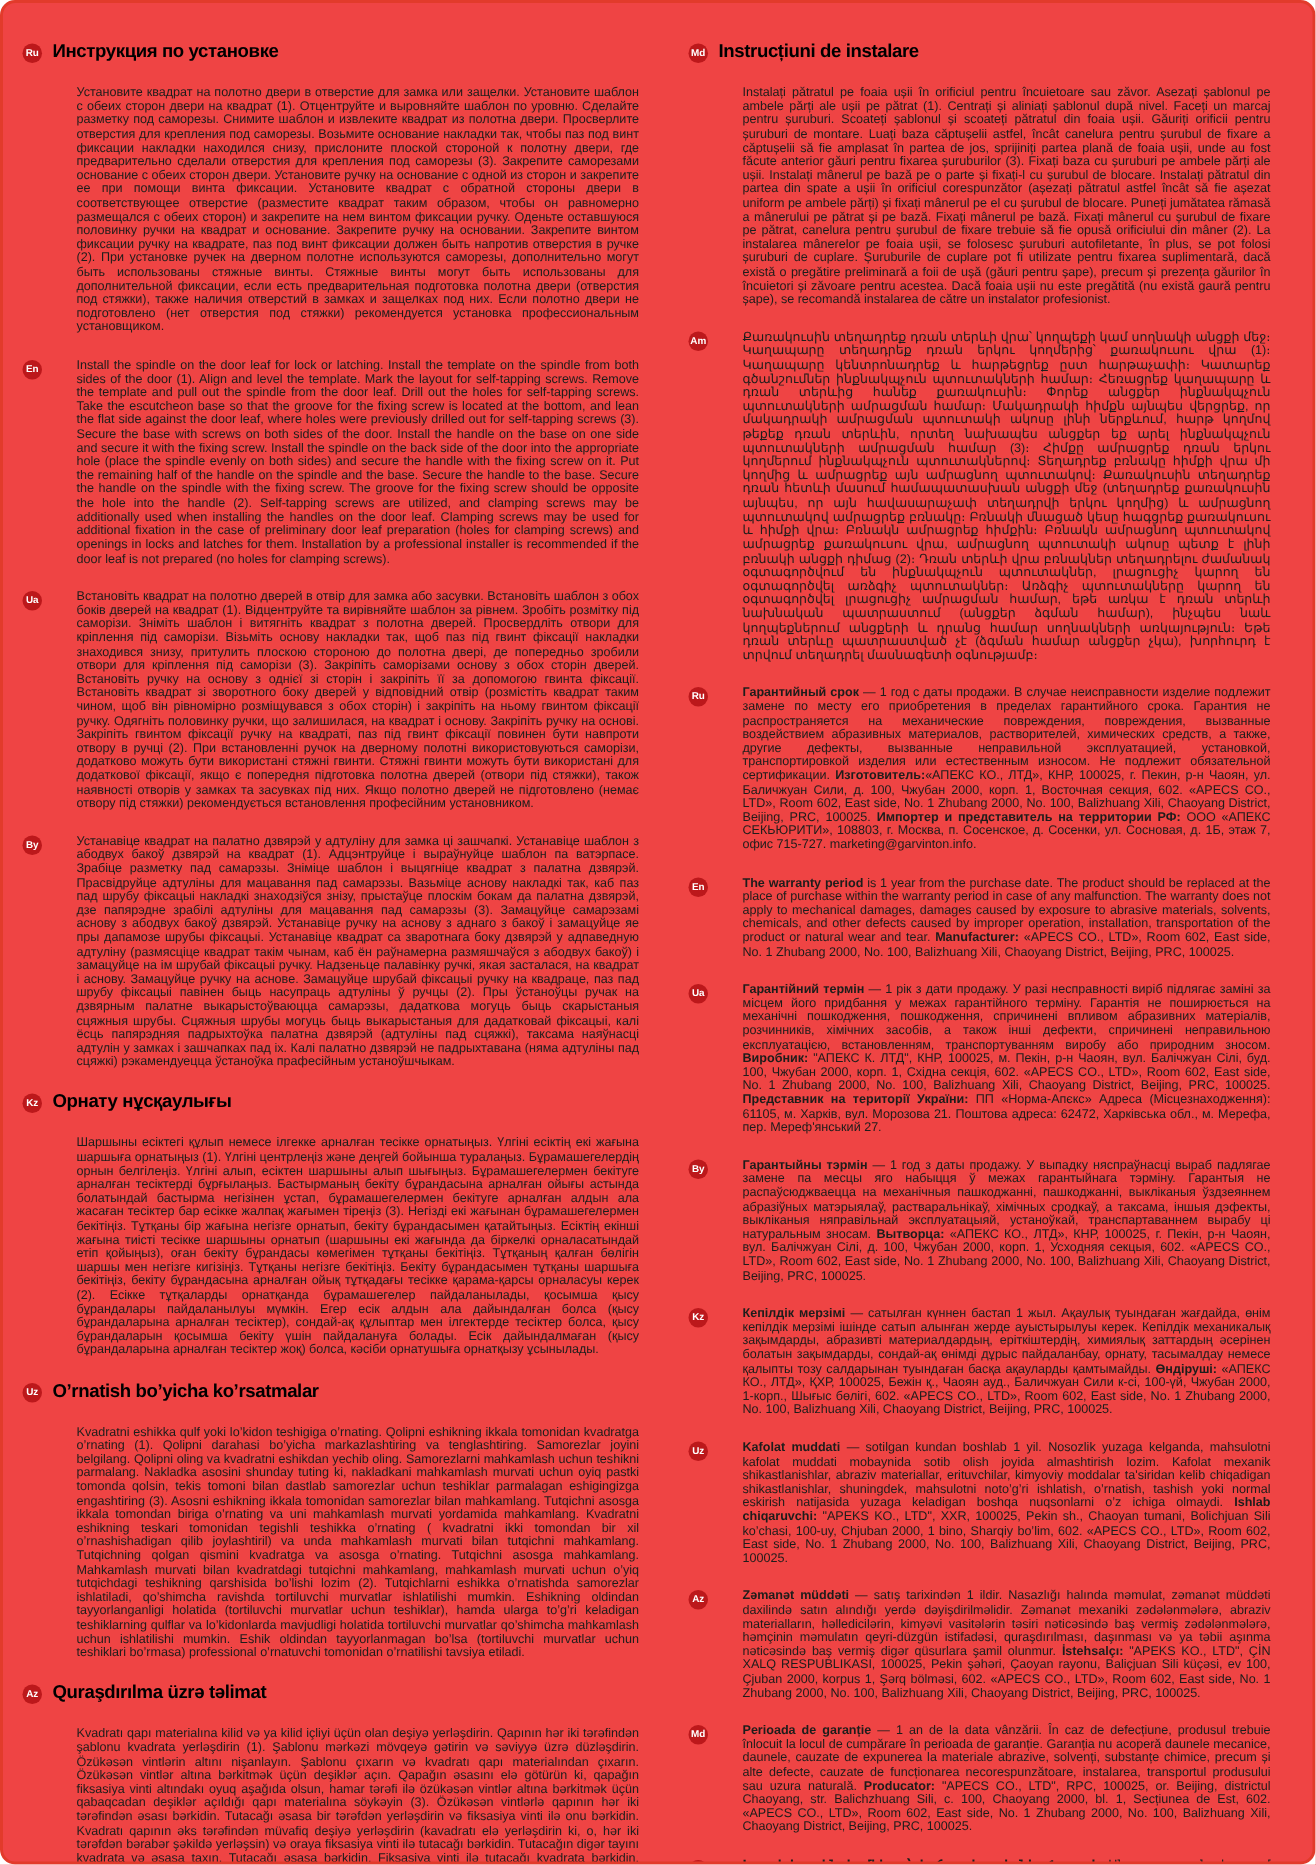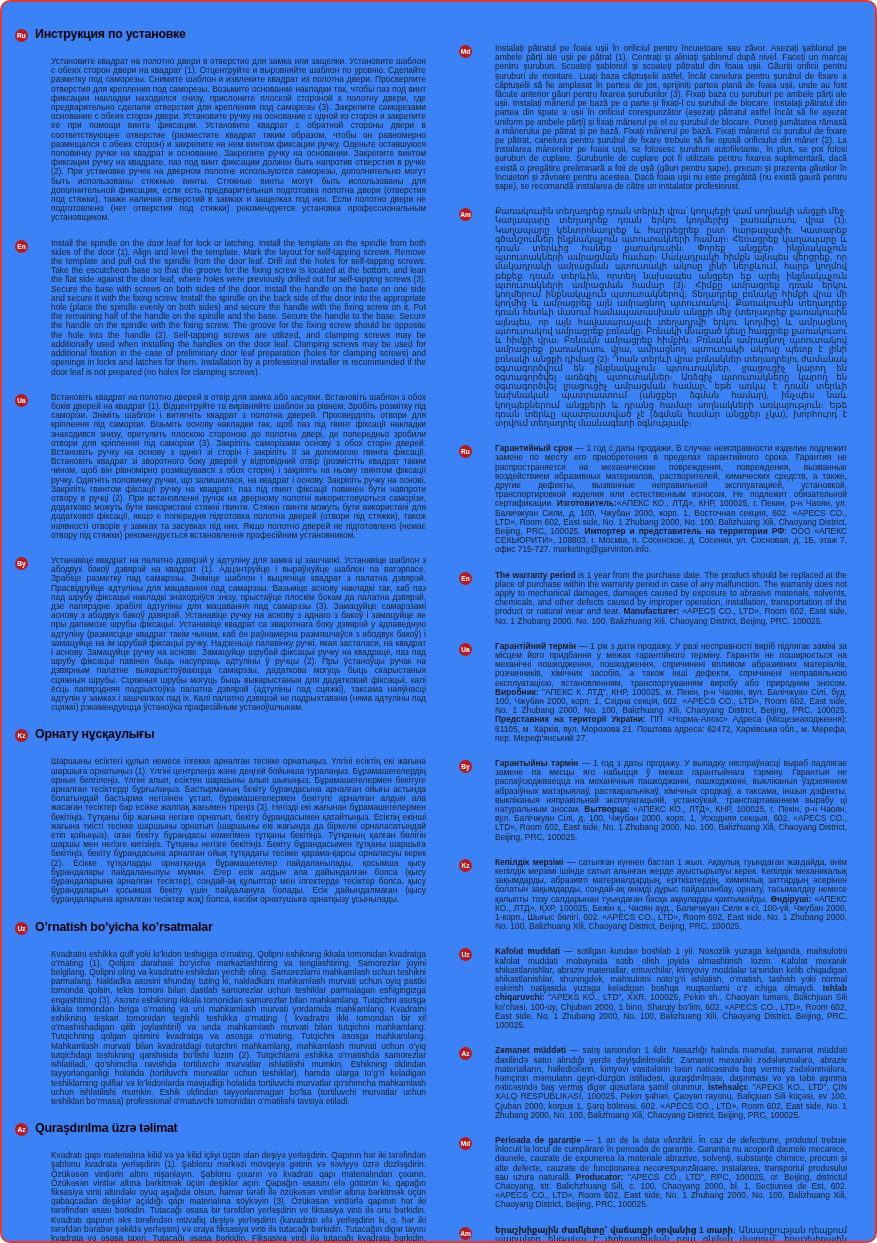--- a/index.html
+++ b/index.html
@@ -1,18 +1,18 @@
 <!DOCTYPE html>
 <html><head>
 <meta charset="utf-8">
 <style>
   html,body{margin:0;padding:0;background:#ffffff;}
   body{width:877px;height:1243px;font-family:"Liberation Sans","DejaVu Sans",sans-serif;}
   .page{box-sizing:border-box;width:877px;height:1243px;border:2px solid #e23b2b;border-radius:10px;
-        padding:26px 12px 8px 13px;overflow:hidden;display:flex;gap:17px;background:#3b82f6;}
+        padding:26px 12px 8px 13px;overflow:hidden;display:flex;gap:17px;background:#ef4444;}
   .col{flex:0 0 427px;min-width:0;}
   .col.right{flex:1 1 auto;}
   .section{position:relative;padding-left:20px;margin:0 0 4px 0;}
   .badge{position:absolute;left:0;top:1px;width:13px;height:13px;border-radius:50%;
          background:#bc181b;color:#fff;font-weight:bold;font-size:6.6px;line-height:13px;
          display:flex;align-items:center;justify-content:center;}
   .heading{font-size:12.4px;font-weight:bold;color:#000;letter-spacing:-0.25px;margin:0 0 2px 0;line-height:13px;}
   .body{margin:16px;font-size:8.4px;line-height:9.2px;text-align:justify;color:#1d1d1b;}
   .b{font-weight:bold;}
 </style>
@@ -50,20 +50,21 @@
       </div>
       <div class="section">
         <span class="badge">Az</span>
         <div class="heading">Quraşdırılma üzrə təlimat</div>
         <p class="body"><span>Kvadratı qapı materialına kilid və ya kilid içliyi üçün olan deşiyə yerləşdirin. Qapının hər iki tərəfindən şablonu kvadrata yerləşdirin (1). Şablonu mərkəzi mövqeyə gətirin və səviyyə üzrə düzləşdirin. Özükəsən vintlərin altını nişanlayın. Şablonu çıxarın və kvadratı qapı materialından çıxarın. Özükəsən vintlər altına bərkitmək üçün deşiklər açın. Qapağın əsasını elə götürün ki, qapağın fiksasiya vinti altındakı oyuq aşağıda olsun, hamar tərəfi ilə özükəsən vintlər altına bərkitmək üçün qabaqcadan deşiklər açıldığı qapı materialına söykəyin (3). Özükəsən vintlərlə qapının hər iki tərəfindən əsası bərkidin. Tutacağı əsasa bir tərəfdən yerləşdirin və fiksasiya vinti ilə onu bərkidin. Kvadratı qapının əks tərəfindən müvafiq deşiyə yerləşdirin (kavadratı elə yerləşdirin ki, o, hər iki tərəfdən bərabər şəkildə yerləşsin) və oraya fiksasiya vinti ilə tutacağı bərkidin. Tutacağın digər tayını kvadrata və əsasa taxın. Tutacağı əsasa bərkidin. Fiksasiya vinti ilə tutacağı kvadrata bərkidin, fiksasiya vinti altındakı oyuq tutacaqdakı deşiklə üzbəüz olmalıdır (2). Tutacaqların qapı materialında quraşdırılması zamanı özükəsən vintlərdən istifadə olunur, əlavə olaraq çəkilib dartıla bilən vintlər istifadə oluna bilər. Əgər qapı materialının üzərində əvvəlcədən hazırlanma varsa (bağlanma yerləri altında deşiklər), həmçinin kilid və kilid içliklərində deşiklər varsa, çəkilib dartıla bilən vintlər istifadə oluna bilər. Əgər qapı materialı hazırlanmayıbsa (bağlanma yerləri altında deşiklər yoxdursa) peşəkar montaj ustası tərəfindən quraşdırılmanın həyata keçirilməsi tövsiyə olunur.</span></p>
       </div>
     </div>
   <div class="col right">
       <div class="section">
         <span class="badge">Md</span>
+        <div class="heading">Instrucțiuni de instalare</div>
         <p class="body"><span>Instalați pătratul pe foaia ușii în orificiul pentru încuietoare sau zăvor. Asezați șablonul pe ambele părți ale ușii pe pătrat (1). Centrați și aliniați șablonul după nivel. Faceți un marcaj pentru șuruburi. Scoateți șablonul și scoateți pătratul din foaia ușii. Găuriți orificii pentru șuruburi de montare. Luați baza căptușelii astfel, încât canelura pentru șurubul de fixare a căptușelii să fie amplasat în partea de jos, sprijiniți partea plană de foaia ușii, unde au fost făcute anterior găuri pentru fixarea șuruburilor (3). Fixați baza cu șuruburi pe ambele părți ale ușii. Instalați mânerul pe bază pe o parte și fixați-l cu șurubul de blocare. Instalați pătratul din partea din spate a ușii în orificiul corespunzător (așezați pătratul astfel încât să fie așezat uniform pe ambele părți) și fixați mânerul pe el cu șurubul de blocare. Puneți jumătatea rămasă a mânerului pe pătrat și pe bază. Fixați mânerul pe bază. Fixați mânerul cu șurubul de fixare pe pătrat, canelura pentru șurubul de fixare trebuie să fie opusă orificiului din mâner (2). La instalarea mânerelor pe foaia ușii, se folosesc șuruburi autofiletante, în plus, se pot folosi șuruburi de cuplare. Șuruburile de cuplare pot fi utilizate pentru fixarea suplimentară, dacă există o pregătire preliminară a foii de ușă (găuri pentru șape), precum și prezența găurilor în încuietori și zăvoare pentru acestea. Dacă foaia ușii nu este pregătită (nu există gaură pentru șape), se recomandă instalarea de către un instalator profesionist.</span></p>
       </div>
       <div class="section">
         <span class="badge">Am</span>
         <p class="body"><span>Քառակուսին տեղադրեք դռան տերևի վրա՝ կողպեքի կամ սողնակի անցքի մեջ։ Կաղապարը տեղադրեք դռան երկու կողմերից՝ քառակուսու վրա (1)։ Կաղապարը կենտրոնադրեք և հարթեցրեք ըստ հարթաչափի։ Կատարեք գծանշումներ ինքնակպչուն պտուտակների համար։ Հեռացրեք կաղապարը և դռան տերևից հանեք քառակուսին։ Փորեք անցքեր ինքնակպչուն պտուտակների ամրացման համար։ Մակադրակի հիմքն այնպես վերցրեք, որ մակադրակի ամրացման պտուտակի ակոսը լինի ներքևում, հարթ կողմով թեքեք դռան տերևին, որտեղ նախապես անցքեր եք արել ինքնակպչուն պտուտակների ամրացման համար (3)։ Հիմքը ամրացրեք դռան երկու կողմերում ինքնակպչուն պտուտակներով։ Տեղադրեք բռնակը հիմքի վրա մի կողմից և ամրացրեք այն ամրացնող պտուտակով։ Քառակուսին տեղադրեք դռան հետևի մասում համապատասխան անցքի մեջ (տեղադրեք քառակուսին այնպես, որ այն հավասարաչափ տեղադրվի երկու կողմից) և ամրացնող պտուտակով ամրացրեք բռնակը։ Բռնակի մնացած կեսը հագցրեք քառակուսու և հիմքի վրա։ Բռնակն ամրացրեք հիմքին։ Բռնակն ամրացնող պտուտակով ամրացրեք քառակուսու վրա, ամրացնող պտուտակի ակոսը պետք է լինի բռնակի անցքի դիմաց (2)։ Դռան տերևի վրա բռնակներ տեղադրելու ժամանակ օգտագործվում են ինքնակպչուն պտուտակներ, լրացուցիչ կարող են օգտագործվել առձգիչ պտուտակներ։ Առձգիչ պտուտակները կարող են օգտագործվել լրացուցիչ ամրացման համար, եթե առկա է դռան տերևի նախնական պատրաստում (անցքեր ձգման համար), ինչպես նաև կողպեքներում անցքերի և դրանց համար սողնակների առկայություն։ Եթե դռան տերևը պատրաստված չէ (ձգման համար անցքեր չկա), խորհուրդ է տրվում տեղադրել մասնագետի օգնությամբ։</span></p>
       </div>
       <div class="section">
         <span class="badge">Ru</span>
         <p class="body"><span class="b">Гарантийный срок</span><span> — 1 год с даты продажи. В случае неисправности изделие подлежит замене по месту его приобретения в пределах гарантийного срока. Гарантия не распространяется на механические повреждения, повреждения, вызванные воздействием абразивных материалов, растворителей, химических средств, а также, другие дефекты, вызванные неправильной эксплуатацией, установкой, транспортировкой изделия или естественным износом. Не подлежит обязательной сертификации. </span><span class="b">Изготовитель:</span><span>«АПЕКС КО., ЛТД», КНР, 100025, г. Пекин, р-н Чаоян, ул. Баличжуан Сили, д. 100, Чжубан 2000, корп. 1, Восточная секция, 602. «APECS CO., LTD», Room 602, East side, No. 1 Zhubang 2000, No. 100, Balizhuang Xili, Chaoyang District, Beijing, PRC, 100025. </span><span class="b">Импортер и представитель на территории РФ:</span><span> ООО «АПЕКС СЕКЬЮРИТИ», 108803, г. Москва, п. Сосенское, д. Сосенки, ул. Сосновая, д. 1Б, этаж 7, офис 715-727. marketing@garvinton.info.</span></p>
       </div>

